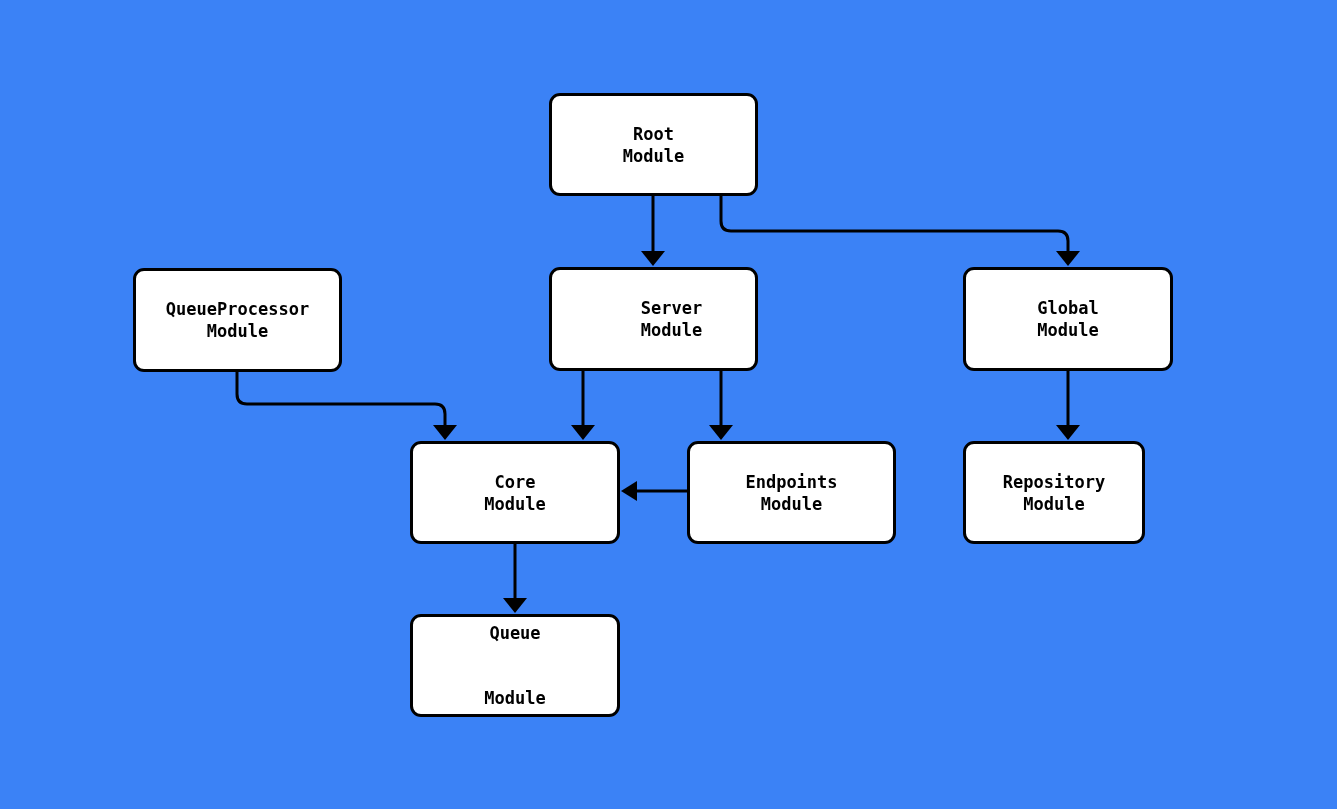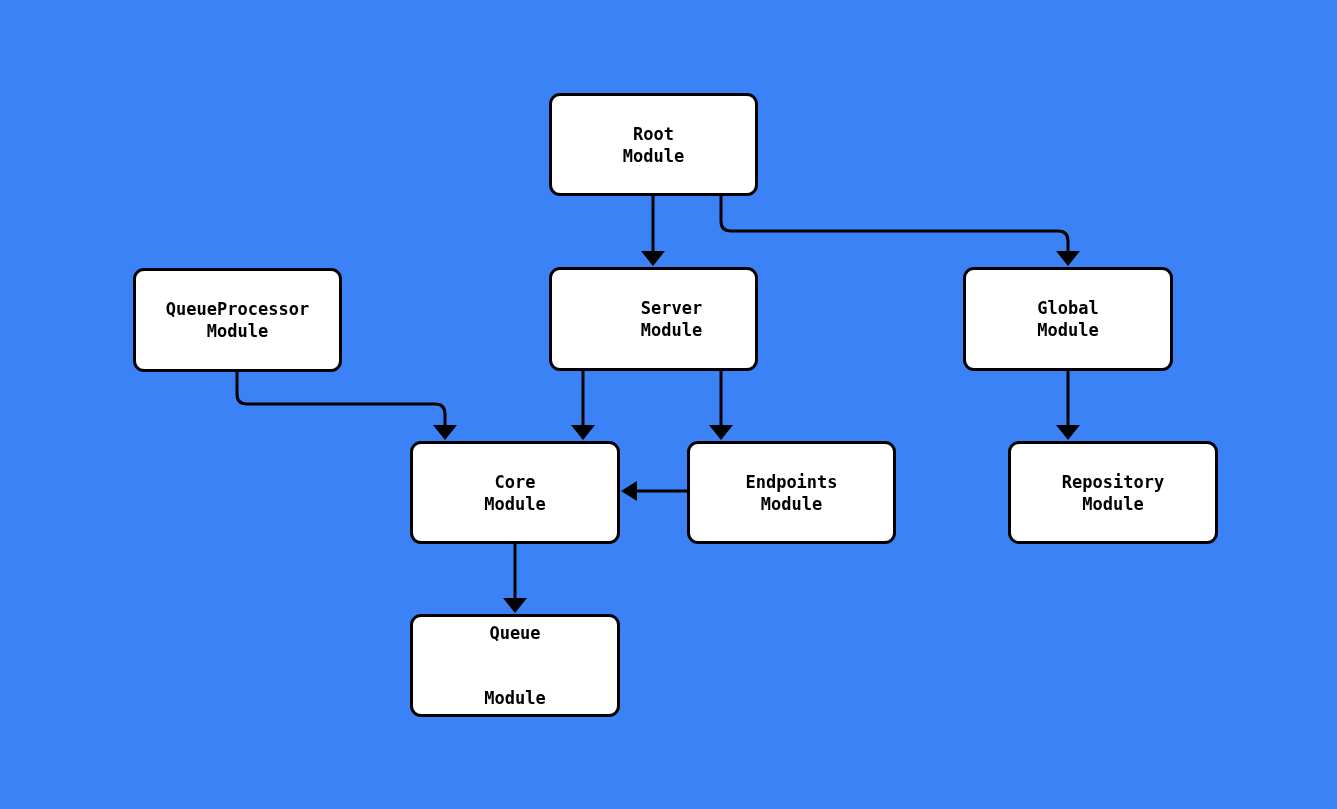--- a/index.html
+++ b/index.html
@@ -92,21 +92,21 @@
         <span class="line2">Module</span>
       </div>
       <div class="node" style="left: 410px; top: 441px; width: 210px; height: 103px; border-color: rgb(0, 0, 0); color: rgb(0, 0, 0);">
         <span class="line1">Core</span>
         <span class="line2">Module</span>
       </div>
       <div class="node" style="left: 687px; top: 441px; width: 209px; height: 103px; border-color: rgb(0, 0, 0); color: rgb(0, 0, 0);">
         <span class="line1">Endpoints</span>
         <span class="line2">Module</span>
       </div>
-      <div class="node" style="left: 1008px; top: 441px; width: 210px; height: 103px; border-color: rgb(0, 0, 0); color: rgb(0, 0, 0);">
+      <div class="node" style="left: 963px; top: 441px; width: 182px; height: 103px; border-color: rgb(0, 0, 0); color: rgb(0, 0, 0);">
         <span class="line1">Repository</span>
         <span class="line2">Module</span>
       </div>
       <div class="node" style="left: 410px; top: 614px; width: 210px; height: 103px; border-color: rgb(0, 0, 0); color: rgb(0, 0, 0); gap: 43px;">
         <span class="line1">Queue</span>
         <span class="line2">Module</span>
       </div>
     </div>
 
 </div>

